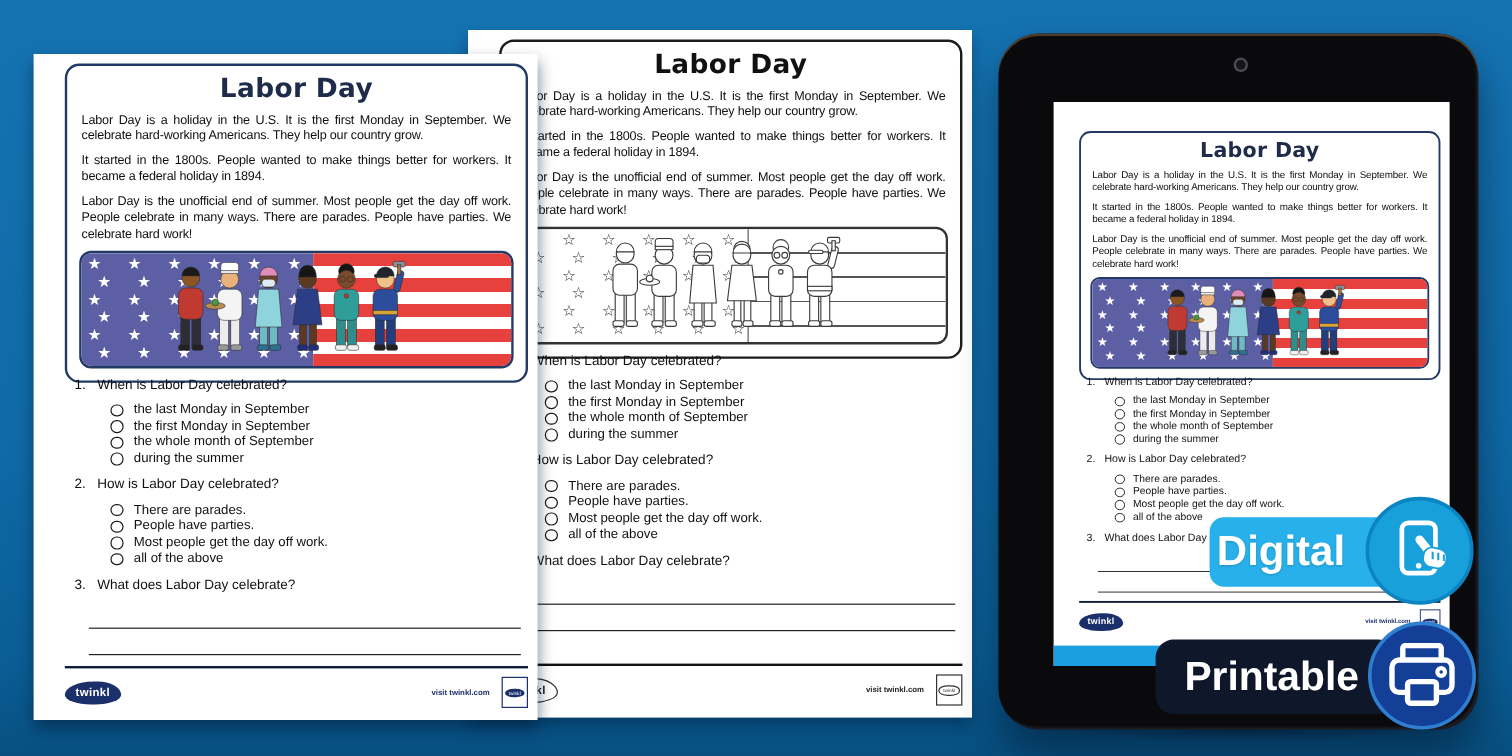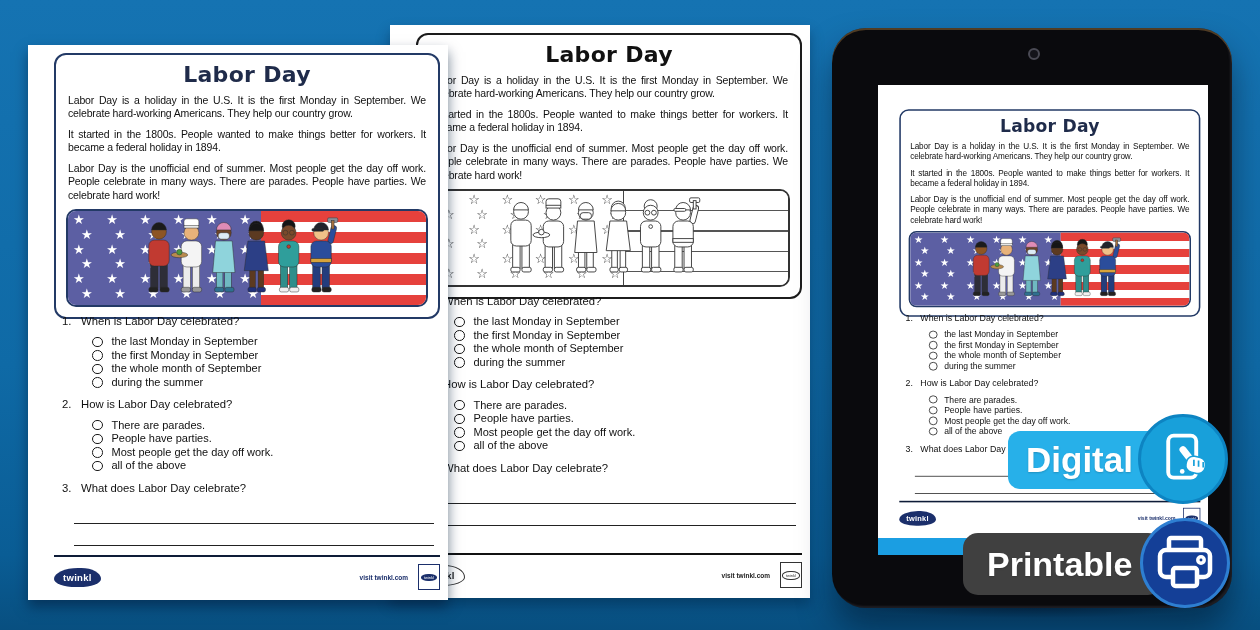--- a/index.html
+++ b/index.html
@@ -75,23 +75,23 @@
   .camera{position:absolute;left:196px;top:20px;width:8px;height:8px;border-radius:50%;
     background:#14141a;border:2px solid #4a4a54;}
   .screen{position:absolute;left:46px;top:57px;width:330px;height:470px;background:#fff;overflow:hidden;}
   .tabletsheet-wrap{position:absolute;inset:0;}
   .dock{position:absolute;left:0;right:0;bottom:0;height:17px;background:#1b9ee2;z-index:5;}
 
   
   .badge-pill{position:absolute;display:flex;align-items:center;color:#fff;
     font-weight:bold;text-shadow:0 1px 2px rgba(0,0,0,.18);cursor:pointer;}
   .digital-pill{left:1008px;top:431px;width:200px;height:58px;border-radius:12px;
-    background:#27b0e9;z-index:6;font-size:35px;padding-left:18px;box-sizing:border-box;}
+    background:#27b0e9;z-index:6;font-size:35px;padding-left:6px;box-sizing:border-box;}
   .printable-pill{left:963px;top:533px;width:200px;height:62px;border-radius:15px;
-    background:#404040;z-index:6;font-size:34px;padding-left:24px;box-sizing:border-box;text-align:center;}
+    background:#0f172a;z-index:6;font-size:34px;padding-left:24px;box-sizing:border-box;text-align:center;}
   .badge-circle{position:absolute;width:90px;height:90px;border-radius:50%;box-sizing:border-box;
     display:flex;align-items:center;justify-content:center;cursor:pointer;}
   .digital-circle{left:1138px;top:414px;background:#18a0da;border:3px solid #0d84c2;z-index:7;}
   .printable-circle{left:1140px;top:518px;background:#143f97;border:3px solid #2e7fd2;z-index:7;}
 
   .shadow-under-tablet{position:absolute;left:860px;top:596px;width:350px;height:22px;
     background:radial-gradient(ellipse at center,rgba(0,10,25,.45) 0%,rgba(0,10,25,0) 70%);z-index:3;}
 </style>
 </head>
 <body>

